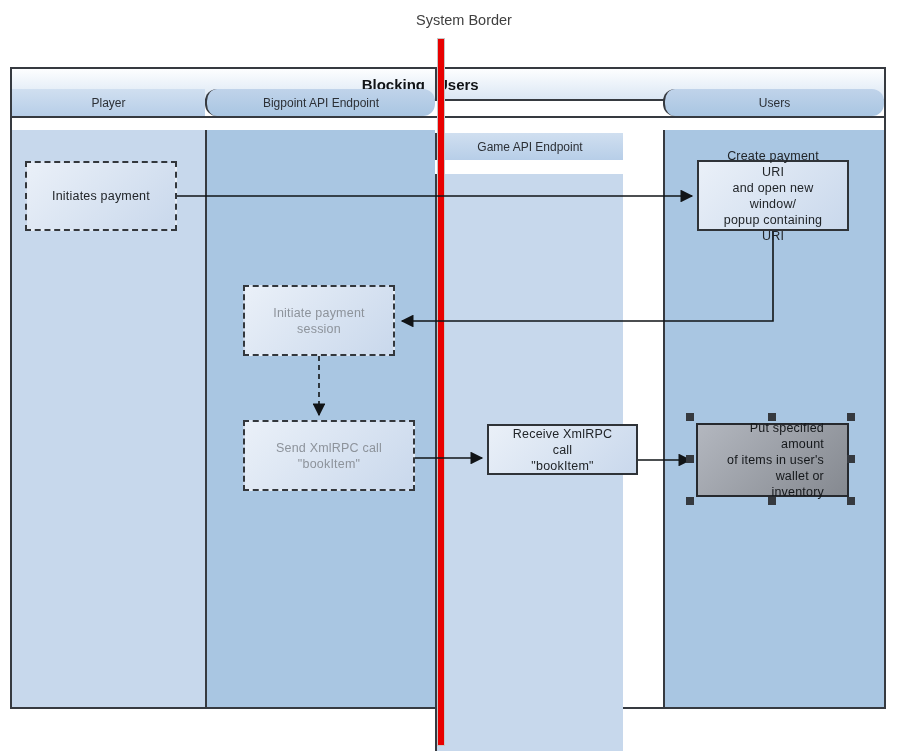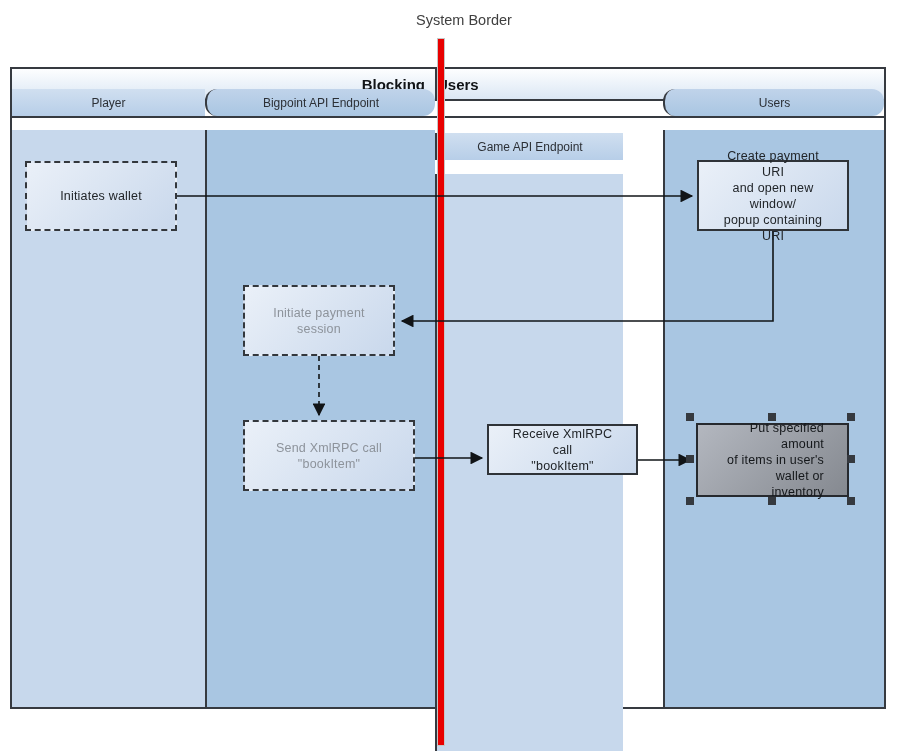--- a/index.html
+++ b/index.html
@@ -144,21 +144,21 @@
         <path d="M0,0 L10,5 L0,10 z" fill="#111417"></path>
       </marker>
     </defs>
     <line x1="177" y1="196" x2="692" y2="196" stroke="#111417" stroke-width="1.6" marker-end="url(#arr)"></line>
     <polyline points="773,231 773,321 402,321" fill="none" stroke="#111417" stroke-width="1.6" marker-end="url(#arr)"></polyline>
     <line x1="319" y1="356" x2="319" y2="415" stroke="#111417" stroke-width="1.6" stroke-dasharray="5,4" marker-end="url(#arr)"></line>
     <line x1="395" y1="458" x2="482" y2="458" stroke="#111417" stroke-width="1.6" marker-end="url(#arr)"></line>
     <line x1="638" y1="460" x2="690" y2="460" stroke="#111417" stroke-width="1.6" marker-end="url(#arr)"></line>
   </svg>
 
-  <div class="node dashed" id="node-initiates-payment">Initiates wallet</div>
+  <div class="node dashed" id="node-initiates-payment">Initiates payment</div>
 
   <div class="node solid" id="node-create-payment-uri">Create payment URI
 and open new window/
 popup containing URI</div>
 
   <div class="node dashed muted" id="node-initiate-payment-session">Initiate payment
 session</div>
 
   <div class="node dashed muted" id="node-send-bookitem">Send XmlRPC call
 "bookItem"</div>

